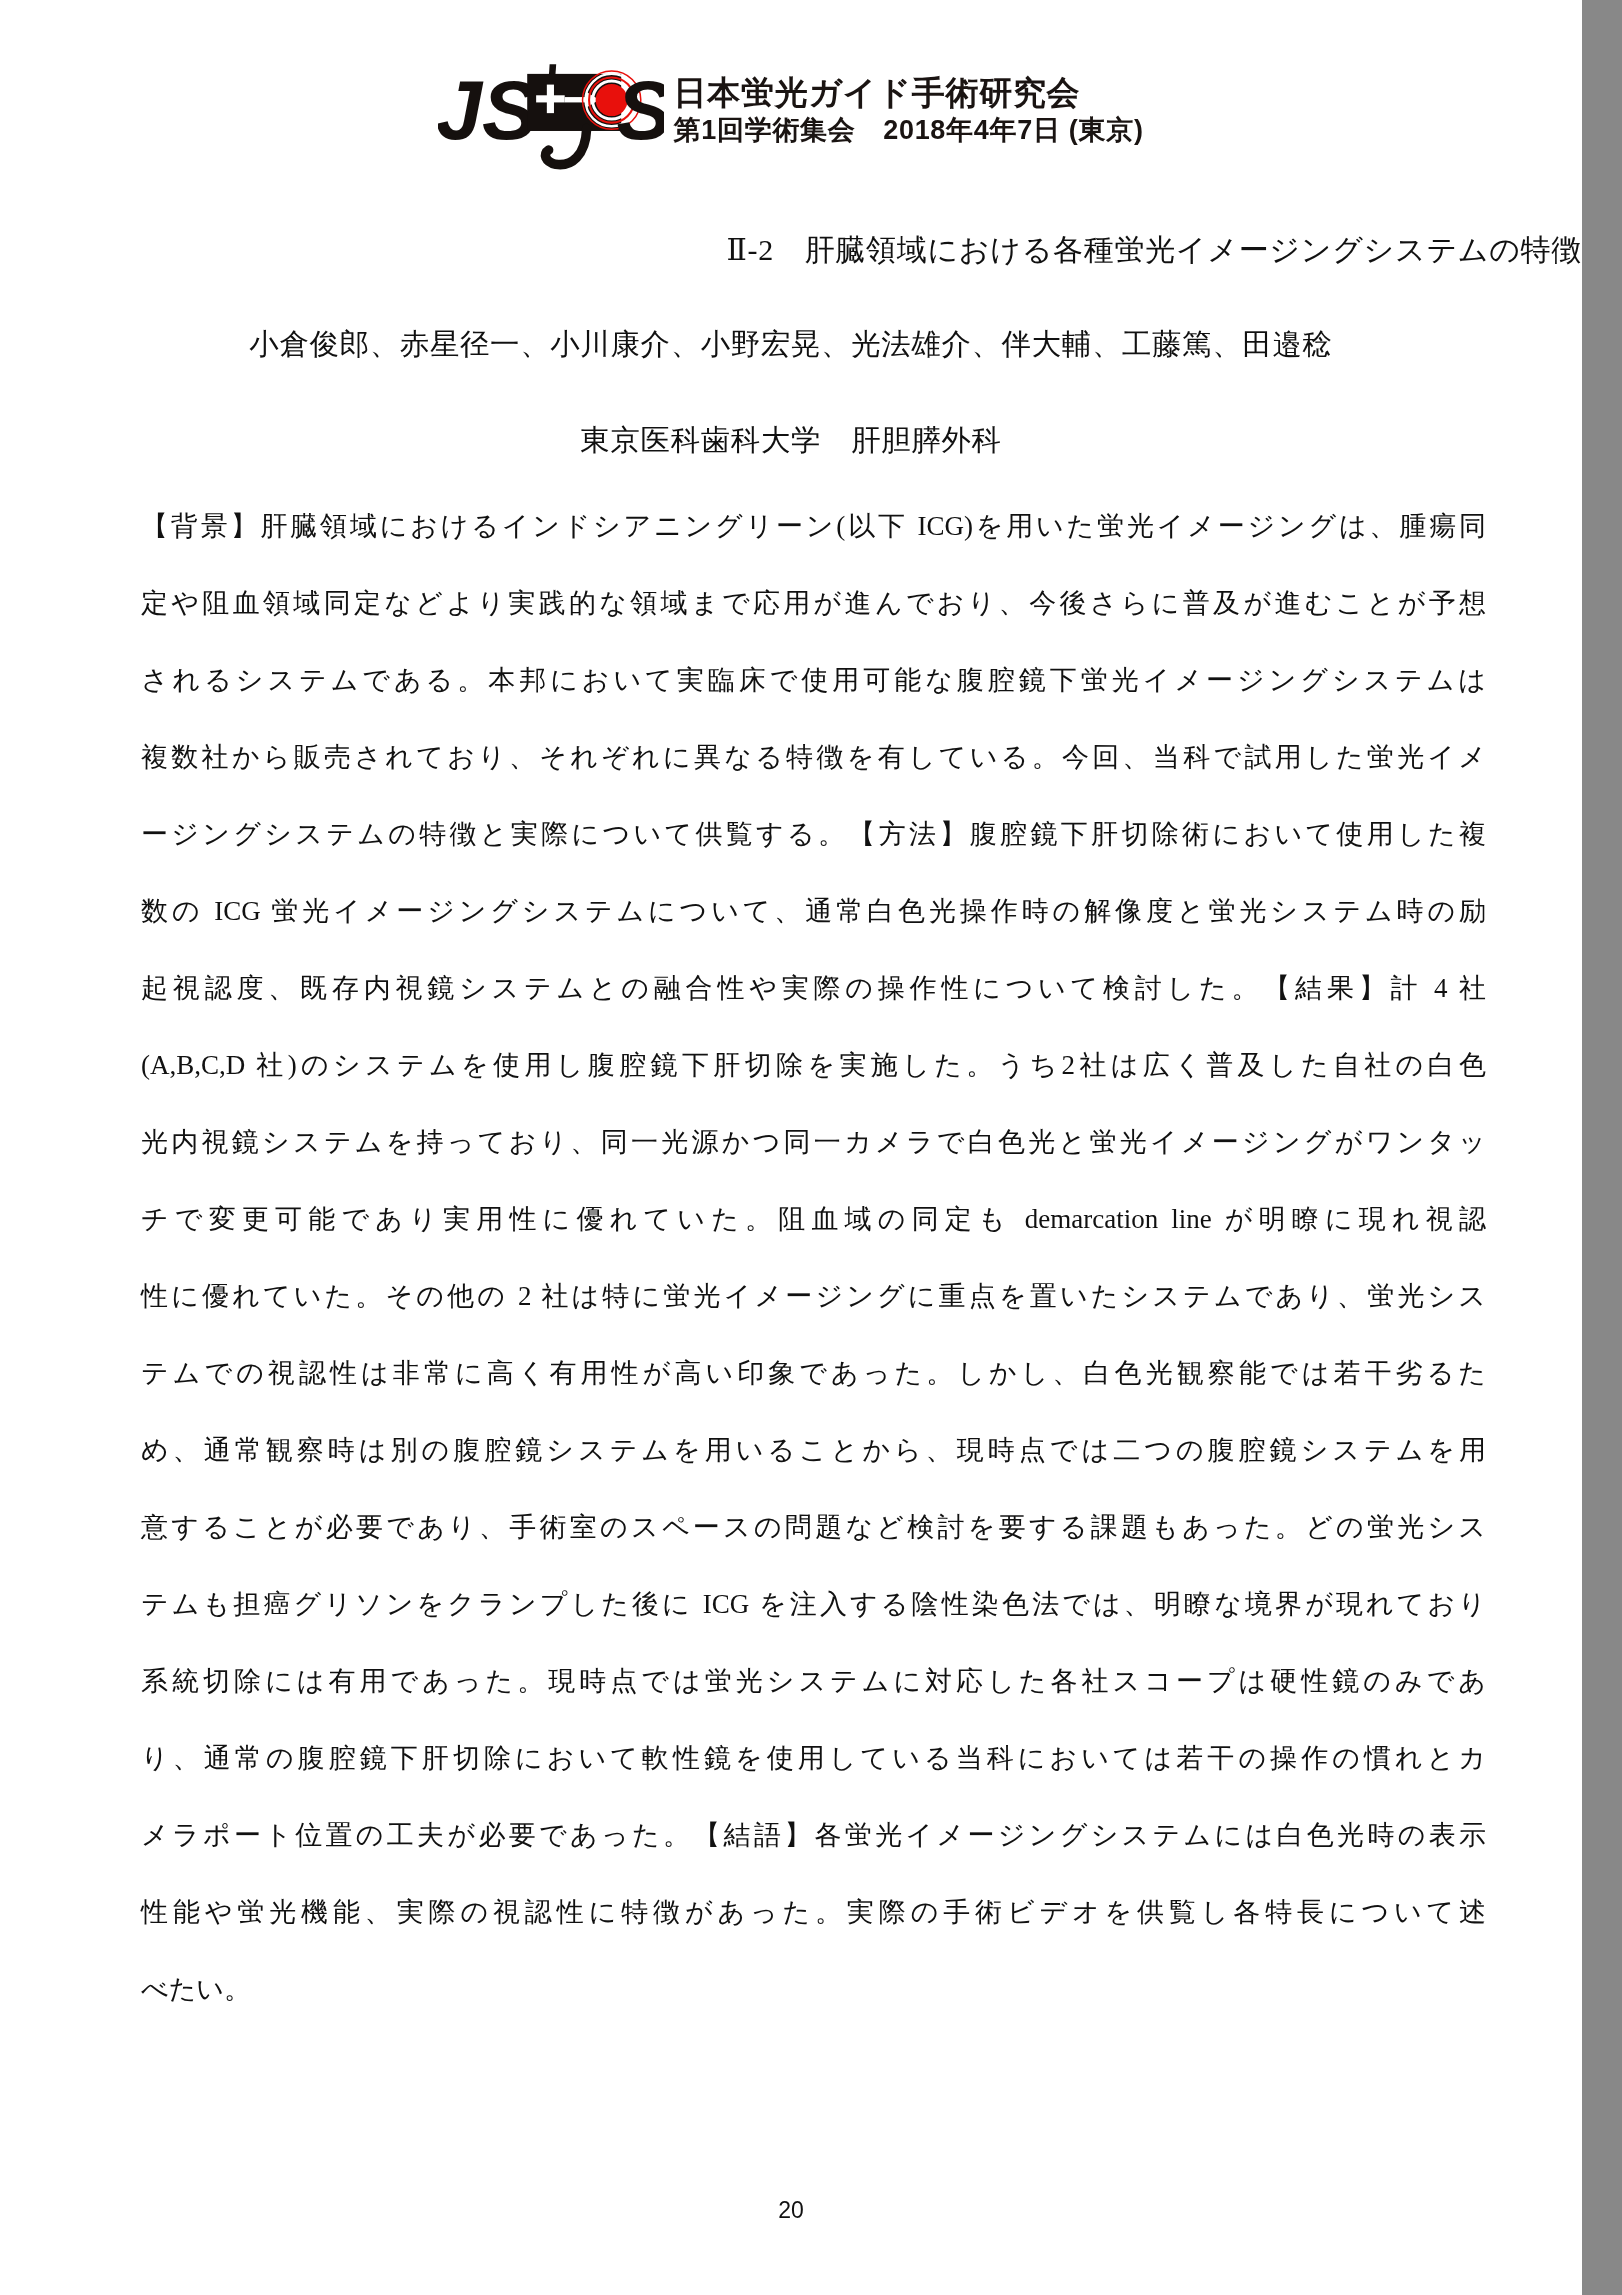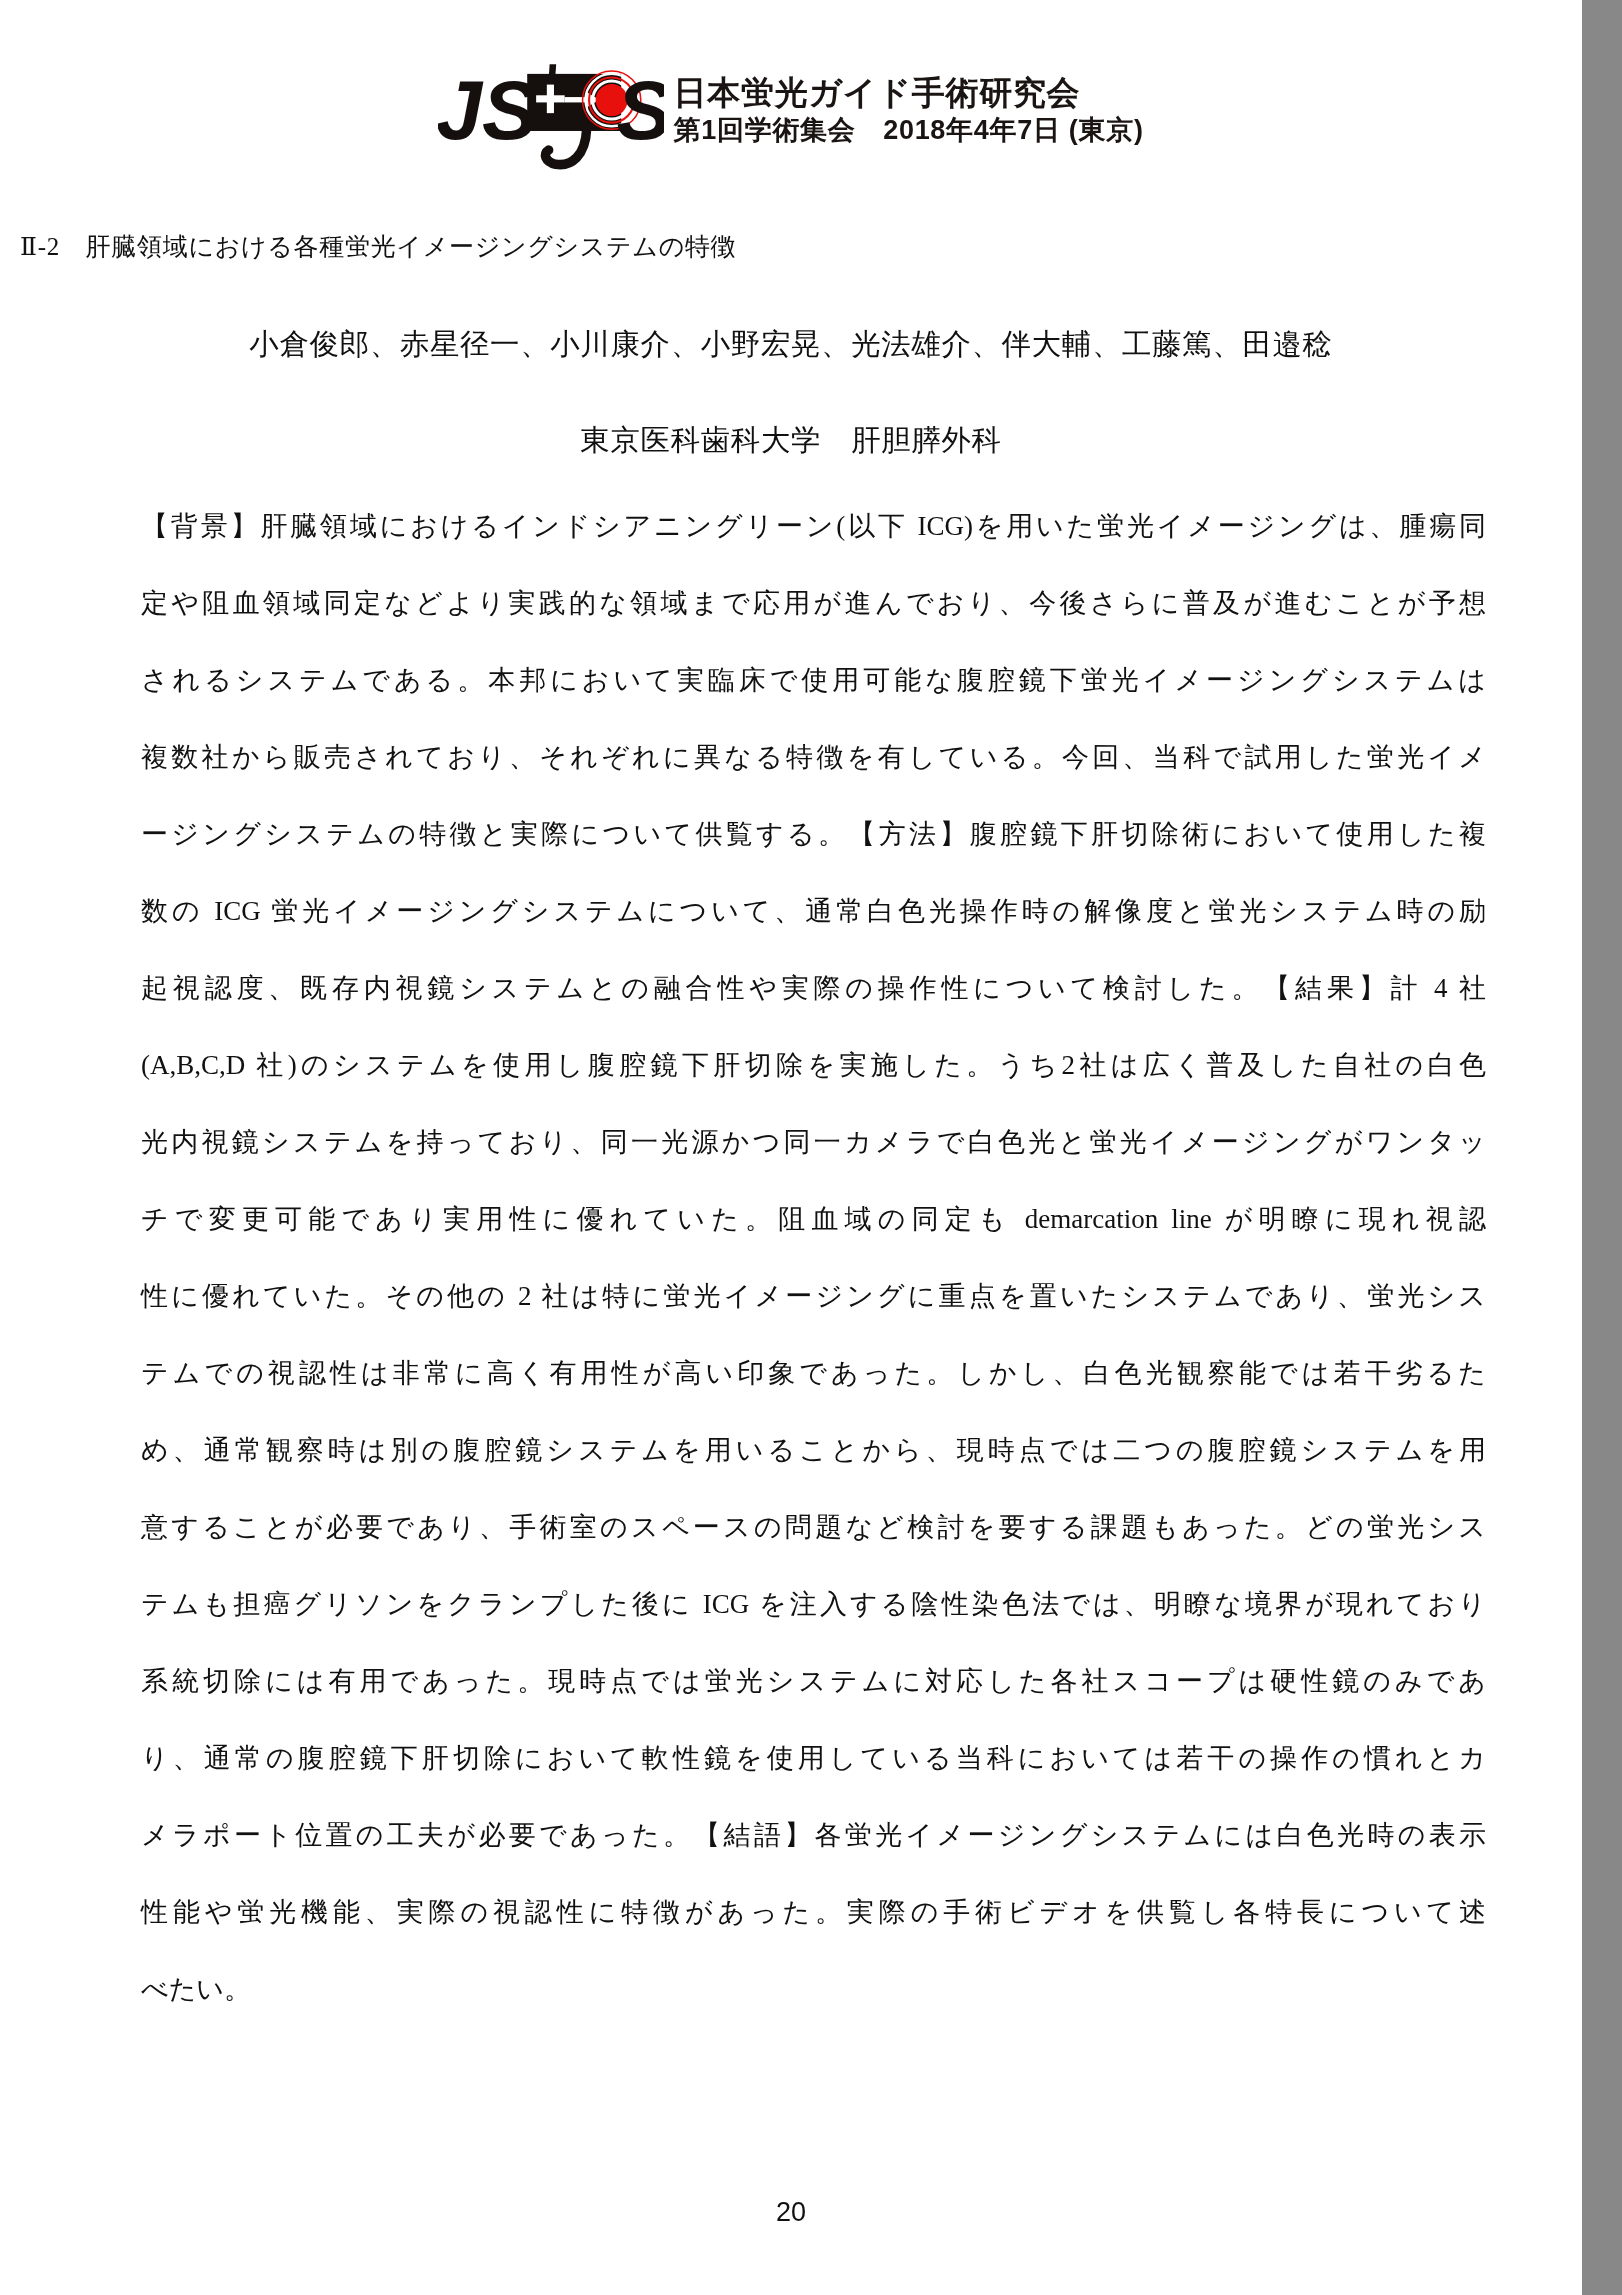--- a/index.html
+++ b/index.html
@@ -20,21 +20,21 @@
     padding-top:19.6px;
     font-family:"Liberation Sans","DejaVu Sans",sans-serif;
     font-weight:bold;line-height:1.12;
     letter-spacing:0.7px;
     color:#1a1412;
   }
   .org{font-size:33px;font-family:Liberation Mono, monospace;}
   .meeting{font-size:27px;}
   .title{
     position:absolute;top:230px;left:0;right:0;
-    text-align:left;font-size:25px;letter-spacing:0.7px;padding-left:20px;
+    text-align:right;font-size:30px;letter-spacing:0.7px;padding-left:20px;
   }
   .authors{
     position:absolute;top:325px;left:0;right:0;
     text-align:center;font-size:29.4px;letter-spacing:0.7px;
   }
   .affiliation{
     position:absolute;top:421px;left:0;right:0;
     text-align:center;font-size:29.4px;letter-spacing:0.7px;
   }
   .abstract-body{
@@ -46,21 +46,21 @@
     text-align-last:justify;
     text-justify:inter-ideograph;
     white-space:nowrap;
   }
   .bline.last{
     text-align-last:left;
     white-space:normal;
   }
   .pageno{
     position:absolute;top:2197px;left:0;right:0;
-    text-align:center;font-size:27px;
+    text-align:center;font-size:23px;
     font-family:"Liberation Sans","DejaVu Sans",sans-serif;
     color:#111111;
   }
 </style>
 </head>
 <body>
 
 <div class="page">
 
   <div class="header">

